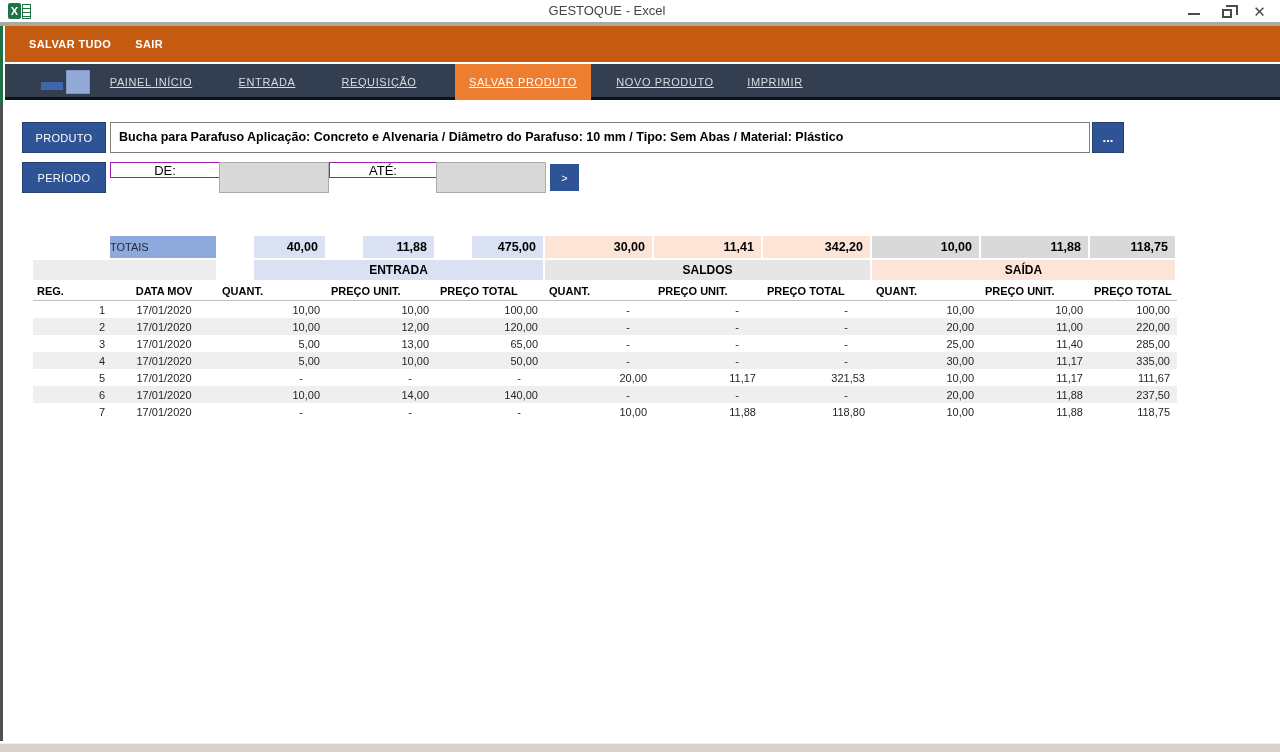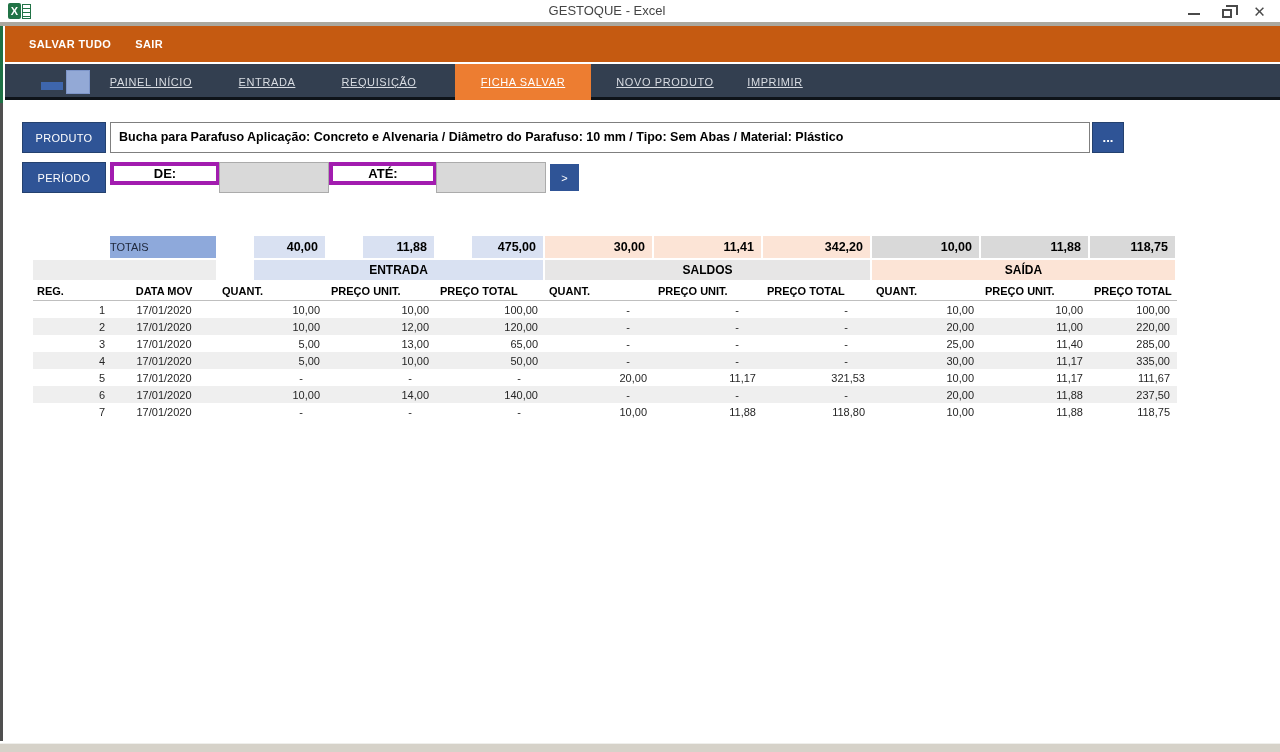--- a/index.html
+++ b/index.html
@@ -51,22 +51,22 @@
                border:1px solid #24416f; color:#fff; font-size:11px; font-weight:normal; letter-spacing:0.3px;
                display:flex; align-items:center; justify-content:center; }
   .produto-label { top:122px; }
   .periodo-label { top:162px; }
   .produto-input { position:absolute; left:110px; top:122px; width:980px; height:31px; background:#fff;
                    border:1px solid #7f7f7f; font-size:12.5px; font-weight:bold; line-height:29px;
                    padding:0 8px; white-space:nowrap; overflow:hidden; color:#000; cursor:text; }
   .browse-btn { position:absolute; left:1092px; top:122px; width:32px; height:31px;
                 background:var(--button_blue,#2F5496); border:1px solid #24416f; color:#fff; font-weight:bold;
                 font-size:13px; display:flex; align-items:center; justify-content:center; cursor:pointer; }
-  .date-label-cell { position:absolute; top:162px; height:23px; background:#fff; border:4px solid #a21caf;
-                     font-weight:bold; font-size:13px; color:#000; display:flex; align-items:center; justify-content:center; }
+  .date-label-cell { position:absolute; top:162px; height:16px; background:#fff; border:1px solid #a21caf;
+                     font-weight:normal; font-size:13px; color:#000; display:flex; align-items:center; justify-content:center; }
   .de-cell { left:110px; width:110px; }
   .ate-cell { left:329px; width:108px; }
   .date-input { position:absolute; top:162px; height:31px; background:#D9D9D9; border:1px solid #ABABAB; cursor:text; }
   .date-input.from { left:219px; width:110px; }
   .date-input.to { left:436px; width:110px; }
   .go-btn { position:absolute; left:550px; top:164px; width:29px; height:27px; background:var(--button_blue,#2F5496);
             color:#fff; font-size:11px; display:flex; align-items:center; justify-content:center; cursor:pointer; }
 
   
   .table { position:absolute; left:33px; top:236px; width:1144px; color:#1f1f1f; }
@@ -130,21 +130,21 @@
 
 <div class="navbar">
   <div class="logo">
     <span class="logo-dash"></span>
     <span class="logo-square"></span>
   </div>
   <div class="tabs">
       <div class="tab" style="left: 146px;">PAINEL INÍCIO</div>
       <div class="tab" style="left: 262px;">ENTRADA</div>
       <div class="tab" style="left: 374px;">REQUISIÇÃO</div>
-      <div class="tab active" style="left: 518px;">FICHA SALVAR</div>
+      <div class="tab active" style="left: 518px;">SALVAR PRODUTO</div>
       <div class="tab" style="left: 660px;">NOVO PRODUTO</div>
       <div class="tab" style="left: 770px;">IMPRIMIR</div>
     </div>
 </div>
 
 <div class="label-btn produto-label">PRODUTO</div>
 <div class="produto-input">Bucha para Parafuso Aplicação: Concreto e Alvenaria / Diâmetro do Parafuso: 10 mm / Tipo: Sem Abas / Material: Plástico</div>
 <div class="browse-btn">...</div>
 
 <div class="label-btn periodo-label">PERÍODO</div>

